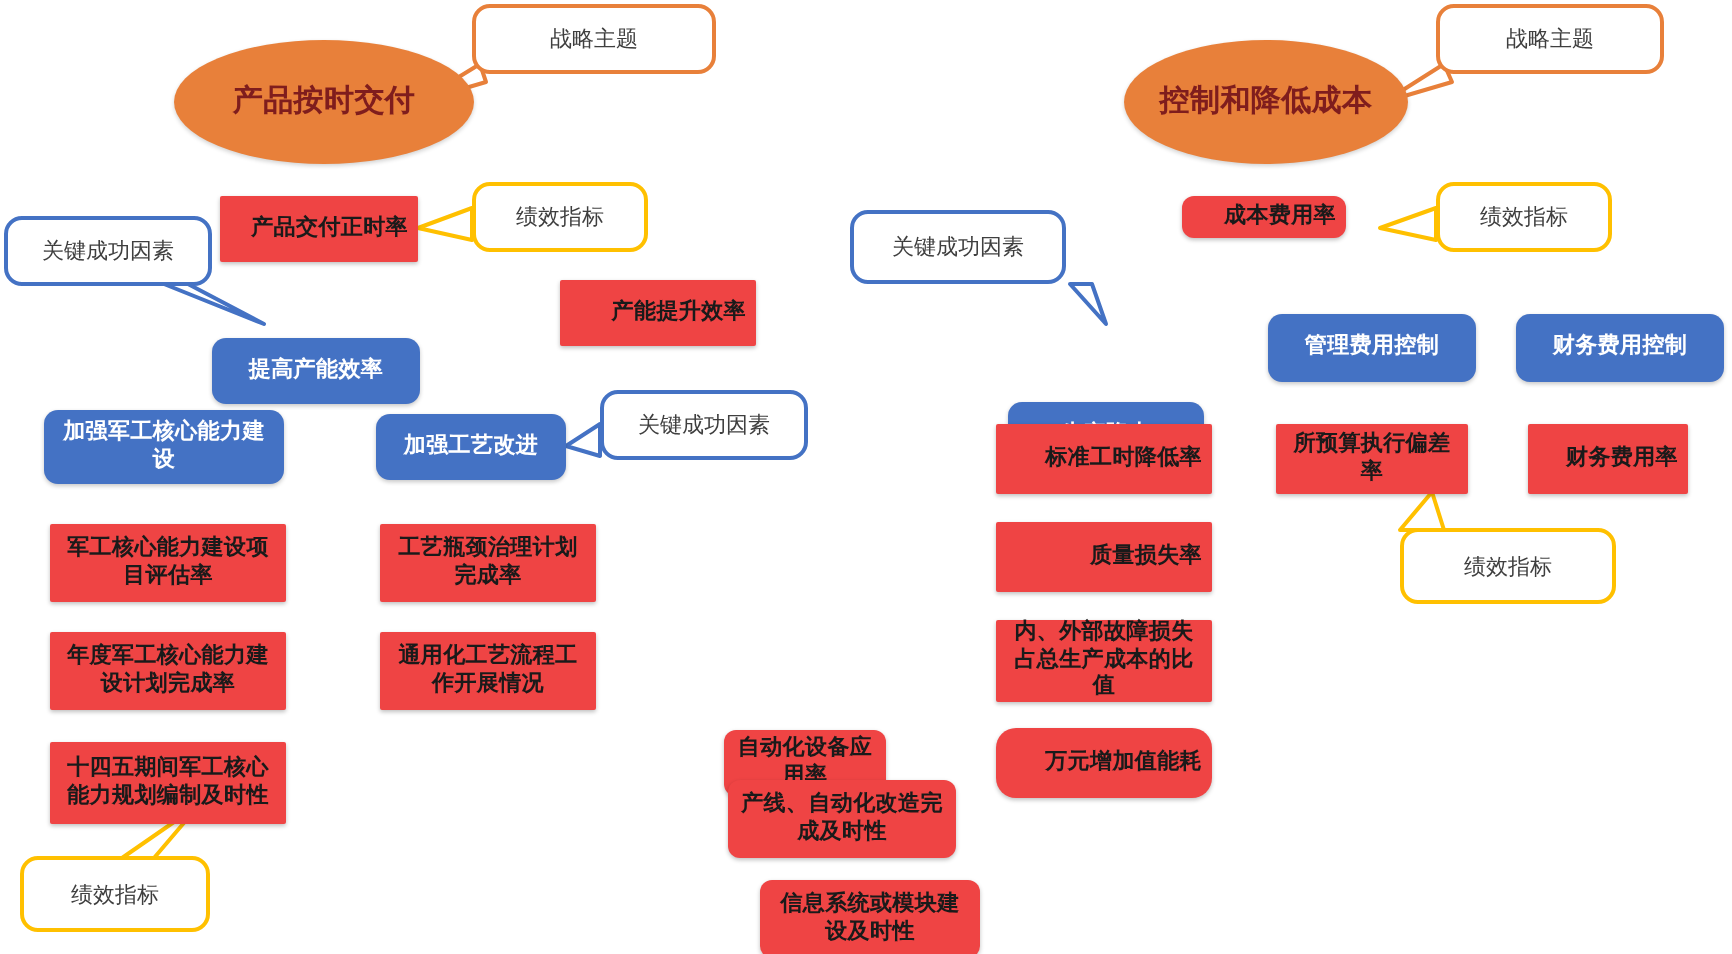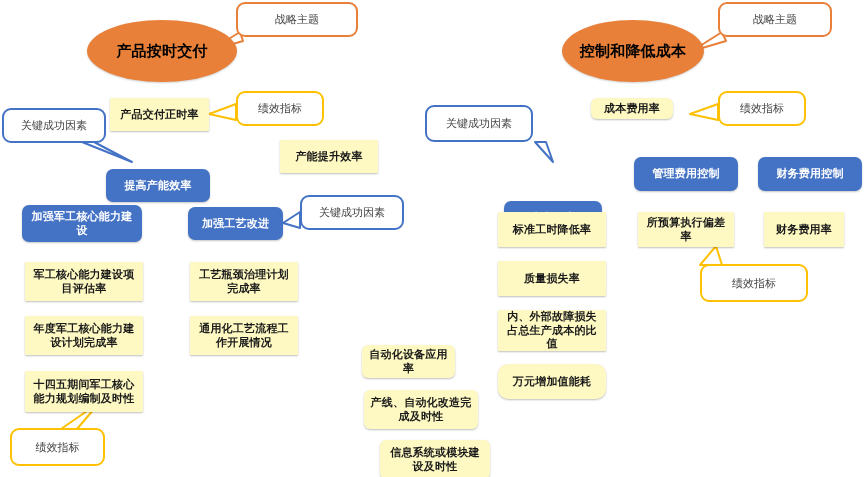--- a/index.html
+++ b/index.html
@@ -32,44 +32,45 @@
     line-height:1.25;
     font-weight:bold;
     letter-spacing:.2px;
     z-index:3;
   }
 
   
   .theme{
     background:#E8803A;
     border-radius:50%;
-    color:#000000;
+    color:#7f1d1d;
     font-size:15px;
     box-shadow:0 1px 2px rgba(0,0,0,.18);
     font-family:Liberation Serif, serif;
   }
 
   
   .factor{
     background:#4472C4;
     color:#ffffff;
     font-size:11px;
     border-radius:7px;
     box-shadow:0 1px 2px rgba(0,0,0,.22);
     padding:2px 5px;
   }
 
   
   .kpi{
-    background:#fef9c3;
+    background:#ef4444;
     color:#1a1a1a;
     font-size:11px;
     border-radius:1px;
     box-shadow:0 1px 2px rgba(0,0,0,.25);
     padding:2px 5px;
+    justify-content:flex-end;
   }
   .kpi.round{border-radius:6px;}
 
   
   .callout{
     position:absolute;
     box-sizing:border-box;
     display:flex;
     align-items:center;
     justify-content:center;
@@ -163,21 +164,21 @@
     <span>绩效指标</span>
   </div>
 
   <div class="node kpi" style="left:190px;top:262px;width:108px;height:39px;">
     <span>工艺瓶颈治理计划完成率</span>
   </div>
   <div class="node kpi" style="left:190px;top:316px;width:108px;height:39px;">
     <span>通用化工艺流程工作开展情况</span>
   </div>
 
-  <div class="node kpi round" style="left:362px;top:345px;width:93px;height:33px;">
+  <div class="node kpi round" style="left:362px;top:365px;width:81px;height:33px;">
     <span>自动化设备应用率</span>
   </div>
   <div class="node kpi round" style="left:364px;top:390px;width:114px;height:39px;">
     <span>产线、自动化改造完成及时性</span>
   </div>
   <div class="node kpi round" style="left:380px;top:440px;width:110px;height:39px;">
     <span>信息系统或模块建设及时性</span>
   </div>
 
   <div class="node theme" style="left:562px;top:20px;width:142px;height:62px;align-items:center;">

